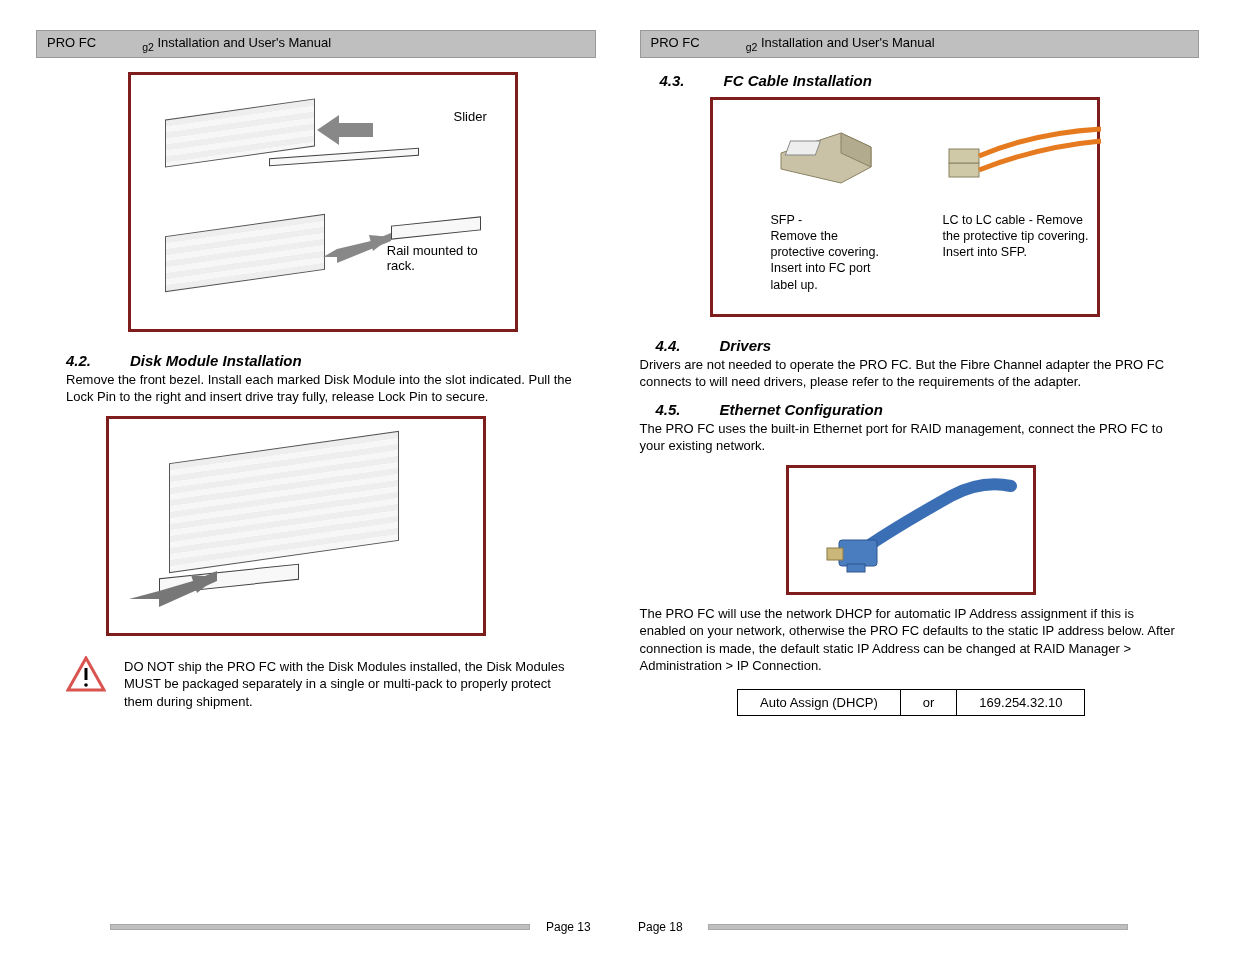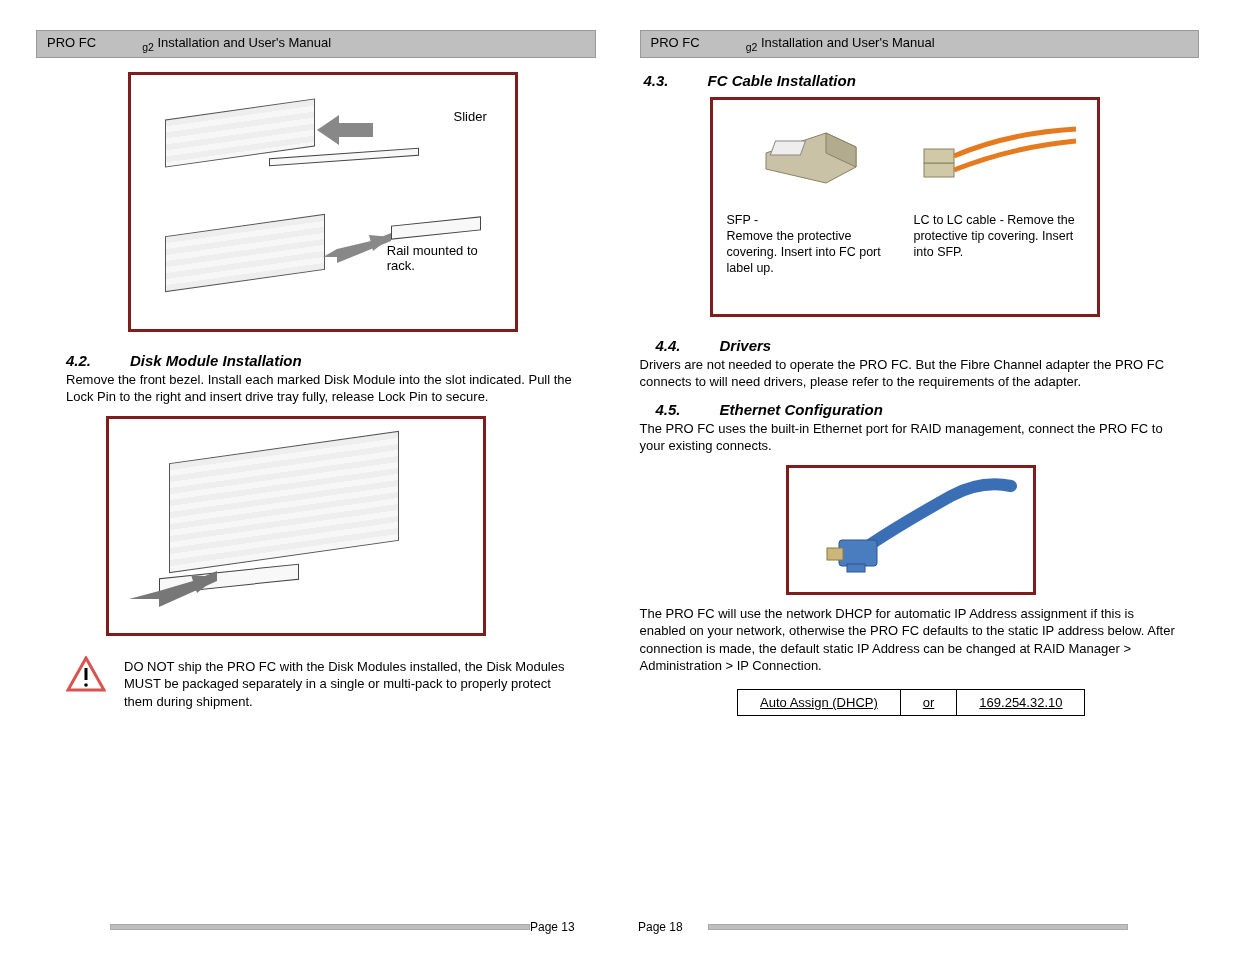--- a/index.html
+++ b/index.html
@@ -42,27 +42,26 @@
   .fig-slider { width: 390px; height: 260px; }
   .fig-disk { width: 380px; height: 220px; }
   .fig-fc { width: 390px; height: 220px; margin-left: 70px; }
   .fig-eth { width: 250px; height: 130px; margin: 10px auto; }
   .caption { position: absolute; font-size: 13px; text-align: left; }
   .caption.slider { top: 34px; right: 28px; }
   .caption.rail { bottom: 56px; right: 28px; width: 100px; margin-top: 8px; }
   .warn-row { display: flex; align-items: flex-start; gap: 16px; margin-top: 14px; }
   .warn-icon { width: 40px; height: 36px; flex-shrink: 0; }
   .fc-grid { display: flex; gap: 18px; padding: 10px 14px; }
-  .fc-col { flex: 1; }
+  .fc-col { flex: 1; margin-left: 44px; }
   .fc-img { height: 96px; margin-bottom: 6px; display:flex; align-items:center; justify-content:center; }
   .fc-txt { font-size: 12.5px; line-height: 1.3; }
   .ip-table {
     border-collapse: collapse;
     margin: 14px auto;
-    text-decoration: underline;
   }
   .ip-table td {
     border: 1px solid #000;
     padding: 5px 22px;
     font-size: 13px;
     text-align: center;
   }
   .footer-line {
     position: absolute;
     bottom: 24px;
@@ -70,21 +69,21 @@
     background: #bfbfbf;
     border: 1px solid #aaa;
   }
   .footer-left { left: 110px; width: 420px; }
   .footer-right { left: 708px; width: 420px; }
   .page-num {
     position: absolute;
     bottom: 20px;
     font-size: 12px;
   }
-  .pn-left { left: 530px; }
+  .pn-left { left: 546px; }
   .pn-right { left: 638px; }
   
   .chassis {
     position: absolute;
     border: 1.5px solid #555;
     background: repeating-linear-gradient(180deg,#eee,#eee 6px,#f7f7f7 6px,#f7f7f7 12px);
     transform: skewY(-8deg);
   }
   .rail-bar { position:absolute; border:1px solid #444; background:#f8f8f8; }
   .eth-cable svg { display:block; margin:auto; }
@@ -144,21 +143,21 @@
       </div>
     </div>
   </div>
 
   <div class="page">
     <div class="header-bar">
       <span>PRO FC</span><span class="sub">g2</span><span> Installation and User's Manual</span>
     </div>
 
     <div class="content-pad-r">
-      <div class="heading" style="margin-left:4px;">
+      <div class="heading" style="margin-left:20px;">
         <span class="num">4.3.</span><span>FC Cable Installation</span>
       </div>
 
       <div class="fig fig-fc">
         <div class="fc-grid">
           <div class="fc-col">
             <div class="fc-img">
               <svg width="110" height="70" viewBox="0 0 110 70">
                 <polygon points="10,30 70,10 100,24 100,44 70,60 10,46" fill="#c9c2a7" stroke="#8a8263"></polygon>
                 <polygon points="70,10 100,24 100,44 70,30" fill="#b3ab8e" stroke="#8a8263"></polygon>
@@ -183,21 +182,21 @@
       </div>
 
       <div class="heading" style="margin-left:16px;">
         <span class="num">4.4.</span><span>Drivers</span>
       </div>
       <p class="body-text">Drivers are not needed to operate the PRO FC.  But the Fibre Channel adapter the PRO FC connects to will need drivers, please refer to the requirements of the adapter.</p>
 
       <div class="heading" style="margin-left:16px;">
         <span class="num">4.5.</span><span>Ethernet Configuration</span>
       </div>
-      <p class="body-text">The PRO FC uses the built-in Ethernet port for RAID management, connect the PRO FC to your existing connects.</p>
+      <p class="body-text">The PRO FC uses the built-in Ethernet port for RAID management, connect the PRO FC to your existing network.</p>
 
       <div class="fig fig-eth">
         <div class="eth-cable" style="padding:10px;">
           <svg width="220" height="106" viewBox="0 0 220 106">
             <path d="M210 8 Q 180 2 150 18 Q 100 46 70 66" stroke="#3b6fb5" stroke-width="12" fill="none" stroke-linecap="round"></path>
             <rect x="38" y="62" width="38" height="26" rx="3" fill="#4a7dc0" stroke="#2d578f"></rect>
             <rect x="26" y="70" width="16" height="12" fill="#cbb77a" stroke="#8a7a44"></rect>
             <rect x="46" y="86" width="18" height="8" fill="#4a7dc0" stroke="#2d578f"></rect>
           </svg>
         </div>

